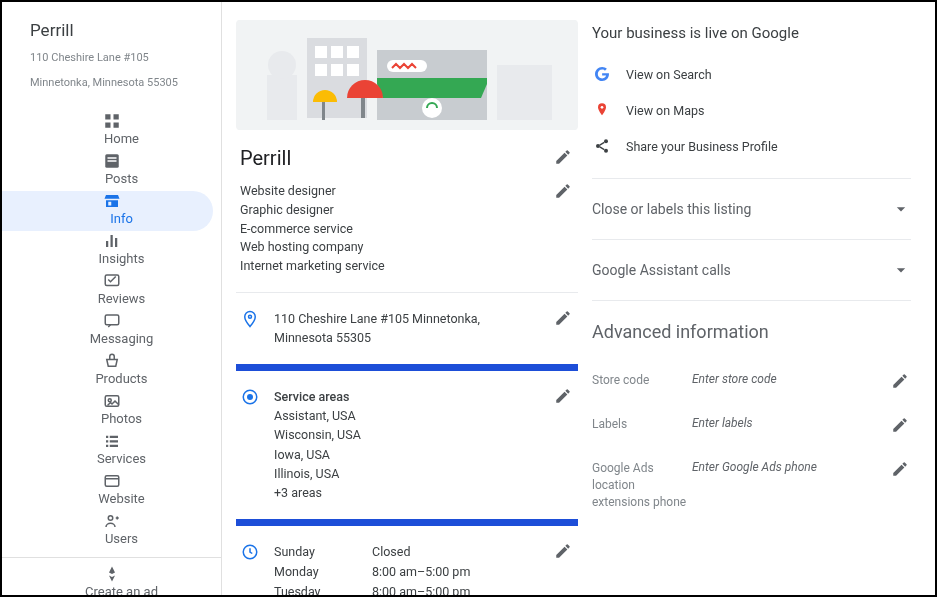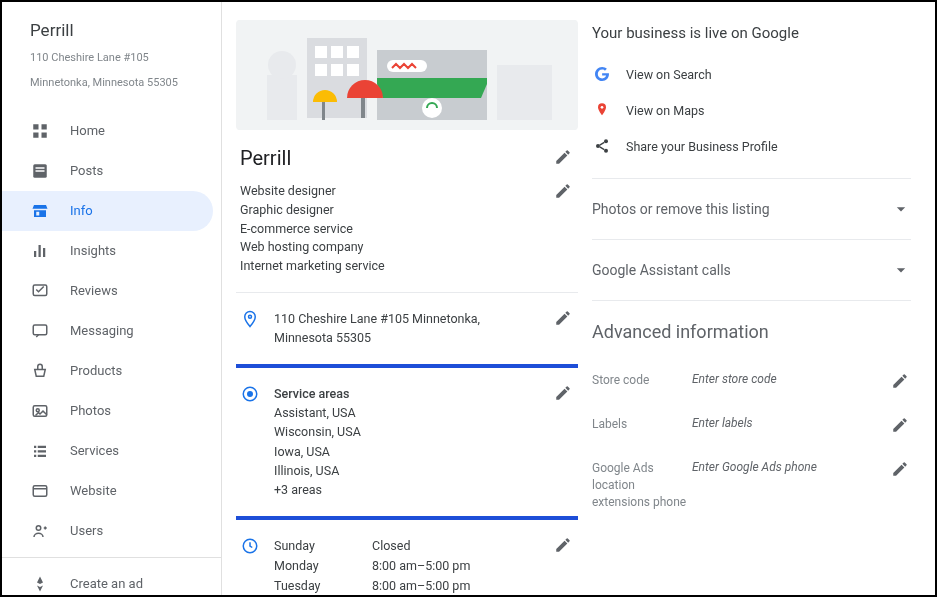--- a/index.html
+++ b/index.html
@@ -41,20 +41,21 @@
 .nav-item {
   display: flex;
   align-items: center;
   height: 40px;
   padding-left: 28px;
   cursor: pointer;
   border-radius: 0 20px 20px 0;
   margin-right: 8px;
   font-size: 13px;
   color: #5f6368;
+  flex-direction: column;
 }
 .nav-item.active {
   background: #e8f0fe;
   color: #1a73e8;
 }
 .nav-item .nav-icon {
   width: 20px;
   height: 20px;
   margin-right: 20px;
   display: flex;
@@ -112,21 +113,21 @@
   border-bottom: 1px solid #e8eaed;
 }
 .categories {
   font-size: 12.5px;
   color: #3c4043;
   line-height: 1.5;
 }
 .info-row {
   display: flex;
   padding: 16px 4px;
-  border-bottom: 4px solid #1d4ed8;
+  border-bottom: 7px solid #1d4ed8;
   gap: 14px;
   font-size: 12.5px;
   color: #3c4043;
 }
 .info-row:last-child { border-bottom: none; }
 .row-icon {
   width: 20px;
   height: 20px;
   flex-shrink: 0;
   display: flex;
@@ -497,21 +498,21 @@
               <circle cx="18" cy="5" r="3"></circle>
               <circle cx="6" cy="12" r="3"></circle>
               <circle cx="18" cy="19" r="3"></circle>
               <path d="M8.6 10.6l6.8-4M8.6 13.4l6.8 4" stroke="currentColor" stroke-width="2"></path>
             </svg>
           </span>
         <span>Share your Business Profile</span>
       </div>
 
       <div class="collapse-row">
-        <span>Photos or remove this listing</span>
+        <span>Close or labels this listing</span>
         <span class="chev">
             <svg viewBox="0 0 24 24" width="20" height="20" fill="currentColor">
               <path d="M7 10l5 5 5-5z"></path>
             </svg>
           </span>
       </div>
       <div class="collapse-row">
         <span>Google Assistant calls</span>
         <span class="chev">
             <svg viewBox="0 0 24 24" width="20" height="20" fill="currentColor">

